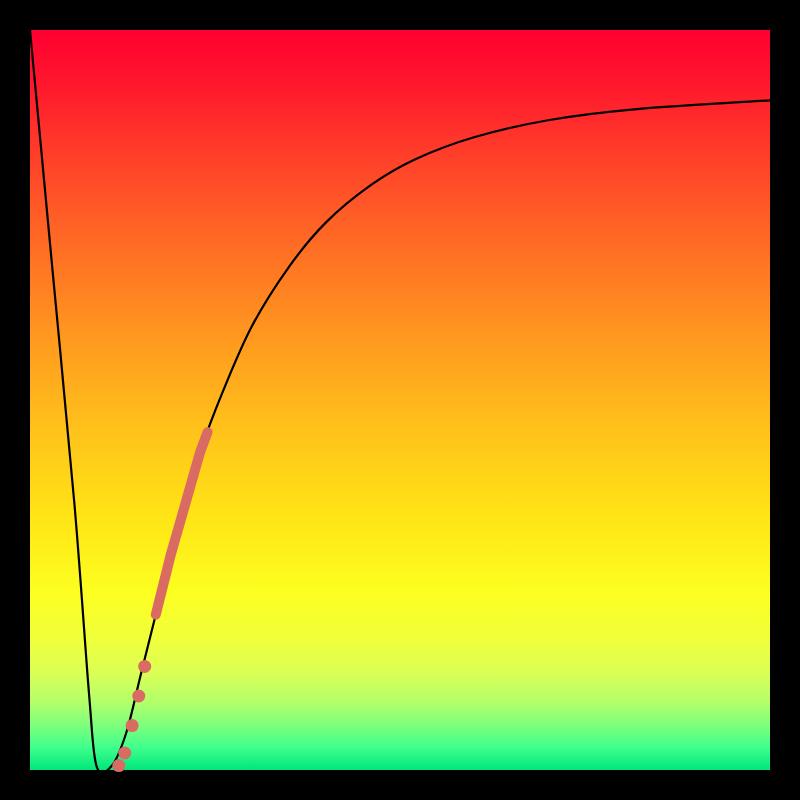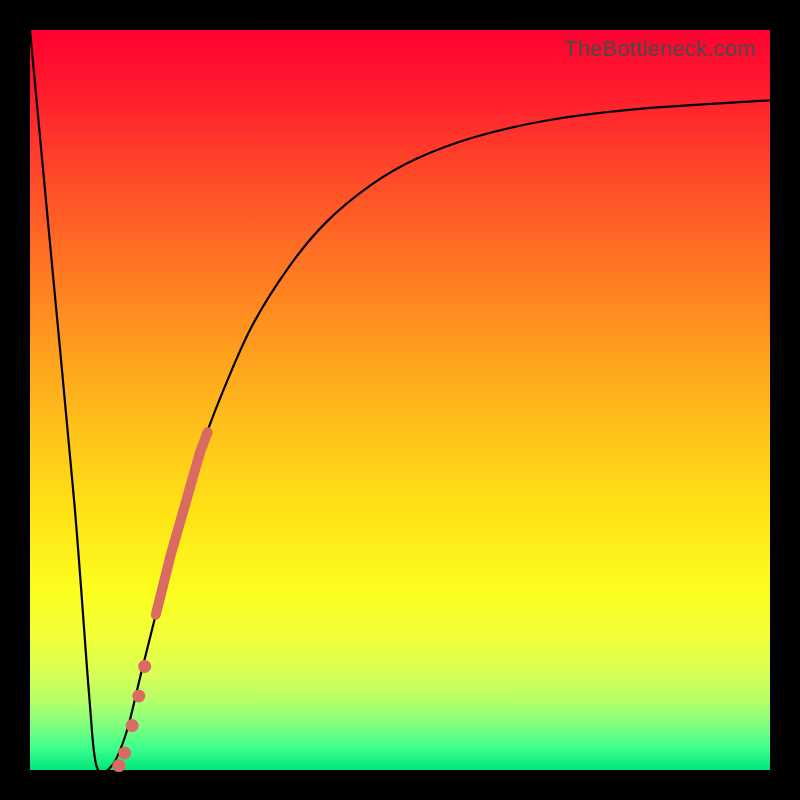--- a/index.html
+++ b/index.html
@@ -76,21 +76,20 @@
   .dot {
     fill: #d96b63;
   }
 </style>
 </head>
 <body>
 
 <div class="frame">
   <div class="plot-area">
 
-    <div class="watermark">TheBottleneck.com</div>
 
     <svg class="curve" viewBox="0 0 740 740" preserveAspectRatio="none">
       <path id="main-curve" class="curve-path" d="M 0 0 C 3.6999999999999997 39.46666666666666, 14.8 157.86666666666662, 22.2 236.79999999999995 C 29.599999999999998 315.7333333333333, 38.233333333333334 402.06666666666666, 44.4 473.6 C 50.56666666666666 545.1333333333333, 55.5 622.2166666666667, 59.2 666 C 62.900000000000006 709.7833333333333, 62.89999999999999 724.5833333333333, 66.6 736.3 C 70.3 748.0166666666667, 76.46666666666667 741.8499999999999, 81.4 736.3 C 86.33333333333334 730.75, 91.26666666666667 718.4166666666666, 96.2 703 C 101.13333333333334 687.5833333333334, 106.06666666666666 663.5333333333333, 111 643.8 C 115.93333333333334 624.0666666666666, 120.86666666666667 604.3333333333334, 125.80000000000001 584.6 C 130.73333333333335 564.8666666666667, 135.66666666666666 543.9, 140.6 525.4 C 145.53333333333333 506.9, 150.46666666666667 490.8666666666667, 155.4 473.6 C 160.33333333333334 456.33333333333337, 164.03333333333336 440.3, 170.20000000000002 421.8 C 176.36666666666667 403.3, 183.76666666666668 383.5666666666666, 192.4 362.59999999999997 C 201.03333333333333 341.6333333333333, 210.9 316.9666666666667, 222 296 C 233.1 275.0333333333333, 246.66666666666666 254.06666666666663, 259 236.79999999999995 C 271.3333333333333 219.53333333333327, 282.43333333333334 205.96666666666664, 296 192.39999999999998 C 309.56666666666666 178.83333333333331, 325.6 165.8833333333333, 340.40000000000003 155.39999999999998 C 355.20000000000005 144.91666666666666, 367.53333333333336 137.51666666666665, 384.8 129.5 C 402.06666666666666 121.48333333333335, 421.8 113.83666666666674, 444 107.30000000000007 C 466.2 100.76333333333339, 490.8666666666667 94.96666666666665, 518 90.27999999999997 C 545.1333333333333 85.59333333333329, 569.8 82.50999999999995, 606.8 79.17999999999995 C 643.8 75.84999999999995, 717.8 71.77999999999996, 740 70.29999999999995"></path>
       <path id="highlight" class="highlight-seg" d="M 125.80000000000001 584.6 L 129.5 569.8 L 133.2 555 L 136.9 540.2 L 140.6 525.4 L 144.3 512.45 L 148 499.5 L 151.7 486.54999999999995 L 155.4 473.6 L 159.1 460.65 L 162.8 447.7 L 166.5 434.75 L 170.20000000000002 421.8 L 173.89999999999998 411.93333333333334 L 177.6 402.06666666666666"></path>
       <g id="dots">
           <circle cx="114.7" cy="636.4" r="6.5" class="dot"></circle>
           <circle cx="108.77999999999999" cy="666" r="6.5" class="dot"></circle>
           <circle cx="102.12" cy="695.6" r="6.5" class="dot"></circle>
           <circle cx="94.72" cy="722.98" r="6.5" class="dot"></circle>
           <circle cx="88.8" cy="735.56" r="6.5" class="dot"></circle>

